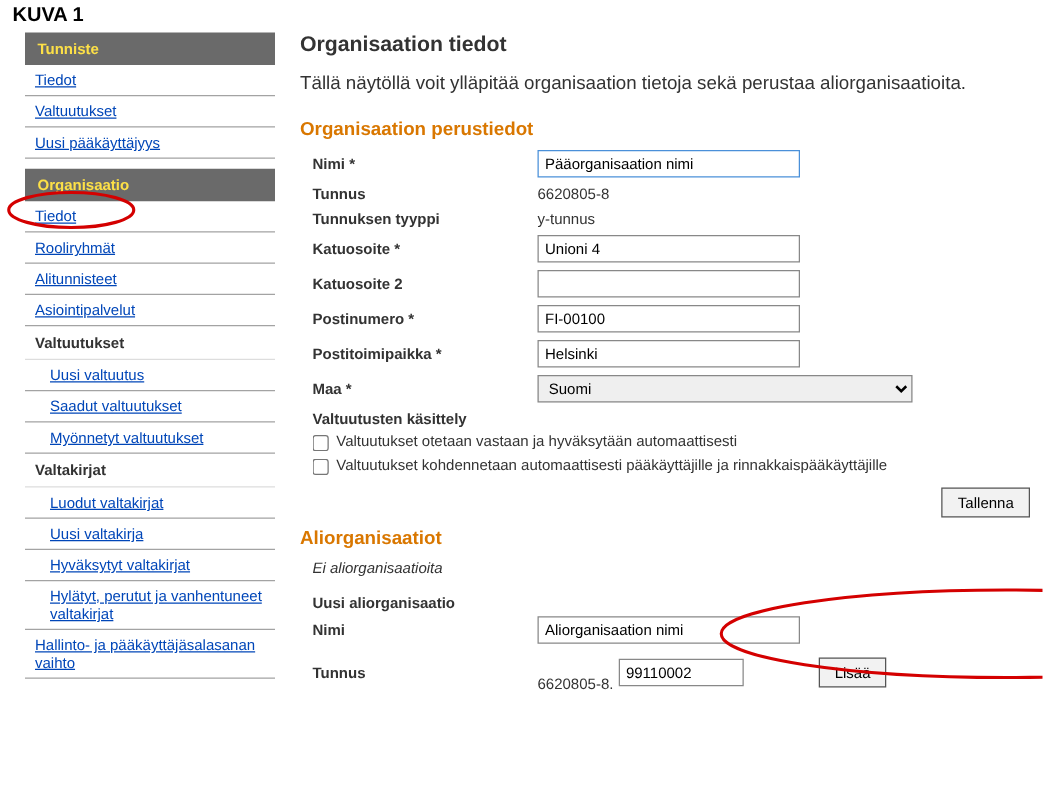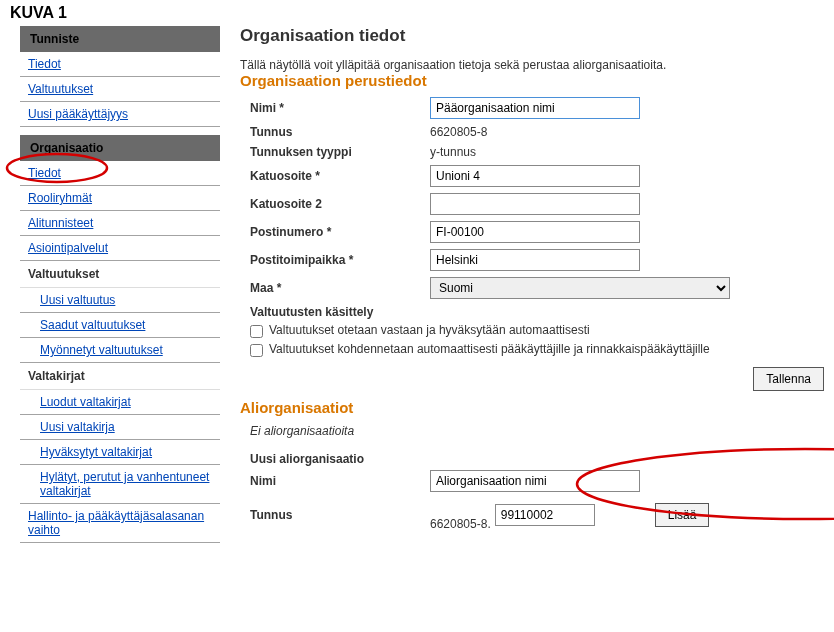--- a/index.html
+++ b/index.html
@@ -21,21 +21,21 @@
       align-items: flex-start;
     }
     .sidebar {
       width: 200px;
       margin-left: 20px;
       margin-right: 20px;
     }
     .side-group { margin-bottom: 8px; }
     .side-header {
       background: #6a6a6a;
-      color: #000000;
+      color: #fde047;
       font-weight: bold;
       padding: 6px 10px;
       font-size: 12px;
     }
     .side-item {
       border-bottom: 1px solid #a3a3a3;
       padding: 5px 8px;
     }
     .side-item a {
       color: #0046b8;
@@ -61,22 +61,23 @@
     .main {
       flex: 1;
     }
     h1.page-title {
       font-size: 17px;
       font-weight: bold;
       color: #333;
       margin-bottom: 12px;
     }
     .intro {
-      font-size: 12px;
-      color: #333;
+      font-size: 15px;
+      color: #333;
+      margin-bottom: 20px;
     }
     h2.section-title {
       color: #d97700;
       font-size: 15px;
       font-weight: bold;
       margin-bottom: 8px;
     }
     .form-row {
       display: flex;
       align-items: center;

